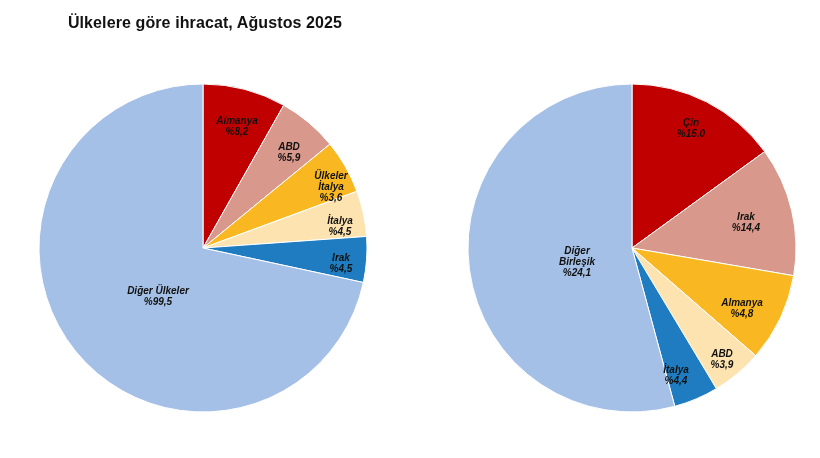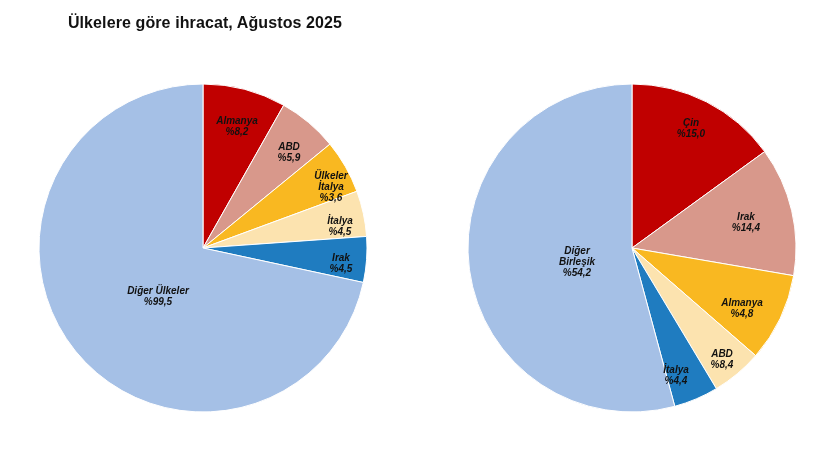--- a/index.html
+++ b/index.html
@@ -105,20 +105,20 @@
           <path d="M 222 248 L 354.68 151.60 A 164 164 0 0 1 383.65 275.69 Z" fill="#D8988B" stroke="#ffffff" stroke-width="1"></path>
           <path d="M 222 248 L 383.65 275.69 A 164 164 0 0 1 345.70 355.68 Z" fill="#F9B821" stroke="#ffffff" stroke-width="1"></path>
           <path d="M 222 248 L 345.70 355.68 A 164 164 0 0 1 306.37 388.63 Z" fill="#FCE3AF" stroke="#ffffff" stroke-width="1"></path>
           <path d="M 222 248 L 306.37 388.63 A 164 164 0 0 1 264.78 406.32 Z" fill="#1F7CC0" stroke="#ffffff" stroke-width="1"></path>
           <path d="M 222 248 L 264.78 406.32 A 164 164 0 1 1 222.00 84.00 Z" fill="#A5C0E6" stroke="#ffffff" stroke-width="1"></path>
         </svg>
       <div id="labels-right">
           <div class="slice-label" style="left: 281px; top: 128px;"><span class="lbl-name">Çin</span><span class="lbl-val">%15,0</span></div>
           <div class="slice-label" style="left: 336px; top: 222px;"><span class="lbl-name">Irak</span><span class="lbl-val">%14,4</span></div>
           <div class="slice-label" style="left: 332px; top: 308px;"><span class="lbl-name">Almanya</span><span class="lbl-val">%4,8</span></div>
-          <div class="slice-label" style="left: 312px; top: 359px;"><span class="lbl-name">ABD</span><span class="lbl-val">%8,4</span></div>
+          <div class="slice-label" style="left: 312px; top: 359px;"><span class="lbl-name">ABD</span><span class="lbl-val">%3,9</span></div>
           <div class="slice-label" style="left: 266px; top: 375px;"><span class="lbl-name">İtalya</span><span class="lbl-val">%4,4</span></div>
-          <div class="slice-label" style="left: 167px; top: 262px;"><span class="lbl-name">Diğer</span><span class="lbl-name">Birleşik</span><span class="lbl-val">%54,2</span></div>
+          <div class="slice-label" style="left: 167px; top: 262px;"><span class="lbl-name">Diğer</span><span class="lbl-name">Birleşik</span><span class="lbl-val">%24,1</span></div>
         </div>
     </div>
   </div>
 
 </div>
 
 </body></html>

